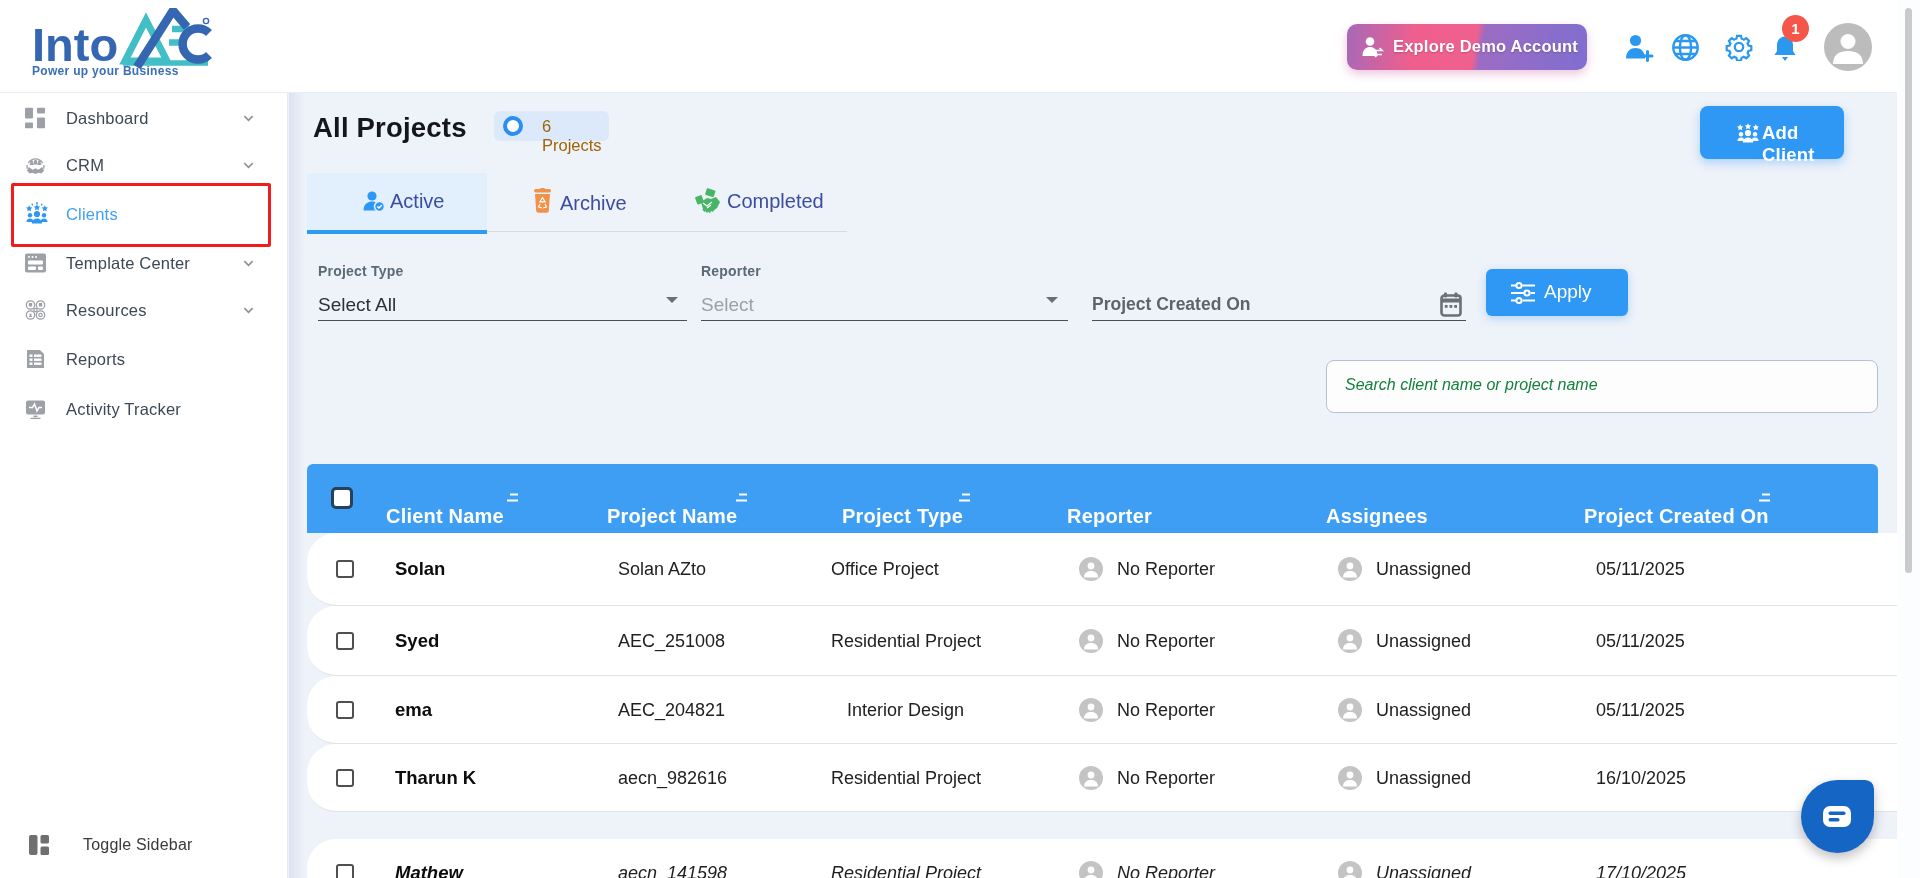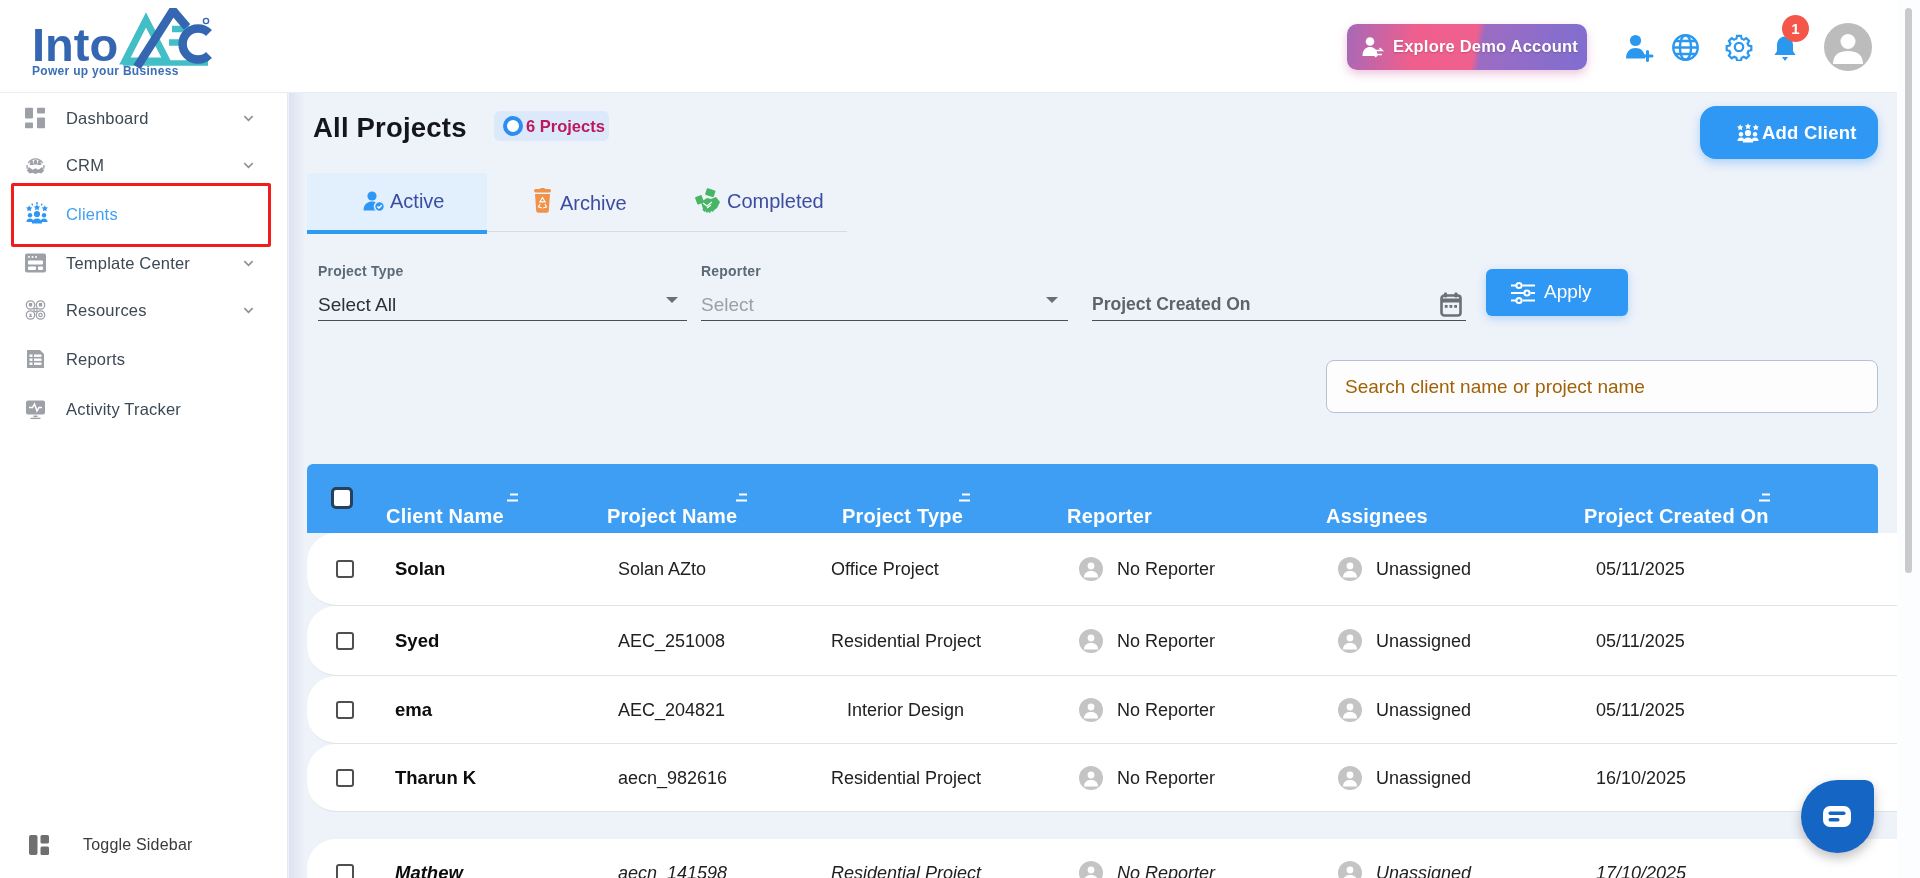--- a/index.html
+++ b/index.html
@@ -8,36 +8,36 @@
 .sidebar { position:absolute; left:0; top:93px; width:288px; height:785px; background:#ffffff; border-right:1px solid #e4e9f1; z-index:4; }
 .content { position:absolute; left:289px; top:93px; width:1631px; height:785px; background:#eef2f9; }
 .mitem { position:absolute; left:0; width:288px; height:48px; }
 .mitem .txt { position:absolute; left:66px; top:50%; transform:translateY(-50%); font-size:16.5px; color:#3c4853; font-weight:500; letter-spacing:.2px;}
 .mitem .chev { position:absolute; left:242px; top:50%; transform:translateY(-50%); width:13px; height:13px; }
 .micon { position:absolute; left:25px; top:50%; transform:translateY(-50%); width:21px; height:21px; }
 .redbox { position:absolute; left:11px; top:90px; width:260px; height:64px; border:3px solid #f01d1d; border-radius:2px; }
 .title { position:absolute; left:313px; top:112px; font-size:27.5px; font-weight:700; color:#15151f; letter-spacing:.2px; }
 .badge { position:absolute; left:494px; top:111px; width:115px; height:30px; background:#dbe9fb; border-radius:6px; }
 .badge .ring { position:absolute; left:9px; top:5px; width:20px; height:20px; border:4.5px solid #2d8ef2; border-radius:50%; background:#fff; }
-.badge .btxt { position:absolute; left:32px; top:6px; font-size:16.5px; color:#be185d;font-weight:bold; }
-.addclient { position:absolute; left:1700px; top:106px; width:178px; height:53px; background:#2f98f5; border-radius:16px; box-shadow:0 4px 10px rgba(47,152,245,.35); color:#fff; }
+.badge .btxt { position:absolute; left:48px; top:6px; font-size:16.5px; color:#a16207; }
+.addclient { position:absolute; left:1700px; top:106px; width:144px; height:53px; background:#2f98f5; border-radius:8px; box-shadow:0 4px 10px rgba(47,152,245,.35); color:#fff; }
 .addclient span { position:absolute; left:62px; top:16px; font-size:18.5px; font-weight:700; letter-spacing:.2px; }
 .tabs-line { position:absolute; left:307px; top:231px; width:540px; height:1px; background:#d8dbe2; }
 .tab-active { position:absolute; left:307px; top:173px; width:180px; height:57px; background:#e2f0fd; }
 .tab-underline { position:absolute; left:307px; top:230px; width:180px; height:4px; background:#2e9bf0; }
 .tab-label { position:absolute; font-size:20px; color:#3b4da0; font-weight:500; }
 .flabel { position:absolute; font-size:14px; font-weight:700; color:#5a6a76; letter-spacing:.2px; }
 .fval { position:absolute; font-size:19px; color:#28323a; }
 .fph { position:absolute; font-size:19px; color:#9aa0a6; }
 .funder { position:absolute; height:1px; background:#494f57; }
 .arrow { position:absolute; width:0; height:0; border-left:6px solid transparent; border-right:6px solid transparent; border-top:6.5px solid #6b6f75; }
 .applybtn { position:absolute; left:1486px; top:269px; width:142px; height:47px; background:#2f98f5; border-radius:6px; box-shadow:0 3px 8px rgba(47,152,245,.3); }
 .applybtn span { position:absolute; left:58px; top:12px; font-size:19px; color:#fff; font-weight:500; }
 .search { position:absolute; left:1326px; top:360px; width:552px; height:53px; background:#fdfdfe; border:1px solid #b6c2cf; border-radius:8px; }
-.search span { position:absolute; left:18px; top:15px; font-size:19px; color:#a16207; }
+.search span { position:absolute; left:18px; top:15px; font-size:16px; color:#15803d;font-style:italic; }
 .thead { position:absolute; left:307px; top:464px; width:1571px; height:69px; background:#3d9ef3; border-radius:6px 6px 0 0; color:#fff; }
 .thead .col { position:absolute; top:50%; transform:translateY(-50%); font-size:20px; font-weight:700; letter-spacing:.2px;margin-top:17px; }
 .hcheck { position:absolute; left:331px; top:487px; width:22px; height:22px; background:#fff; border:3px solid #25415c; border-radius:5px; }
 .trow { position:absolute; left:307px; width:1709px; background:#ffffff; border-bottom:1px solid #e3e3e3;border-radius:29px; }
 .rcheck { position:absolute; left:29px; top:50%; transform:translateY(-50%); width:18px; height:18px; border:2px solid #4f4f4f; border-radius:3px; background:#fff; }
 .cname { position:absolute; left:88px; top:50%; transform:translateY(-50%); font-size:18.5px; font-weight:700; color:#0c0c0c; }
 .cell { position:absolute; top:50%; transform:translateY(-50%); font-size:18px; color:#212121; }
 .avatar { position:absolute; top:50%; transform:translateY(-50%); width:24px; height:24px; }
 .chatbtn { position:absolute; left:1801px; top:780px; width:73px; height:73px; background:#1565c4; border-radius:37px 9px 37px 37px; box-shadow:0 5px 12px rgba(0,0,0,.25); z-index:9; }
 .scrollthumb { position:absolute; left:1905px; top:8px; width:7px; height:565px; background:#c8cacc; border-radius:4px; z-index:10; }

